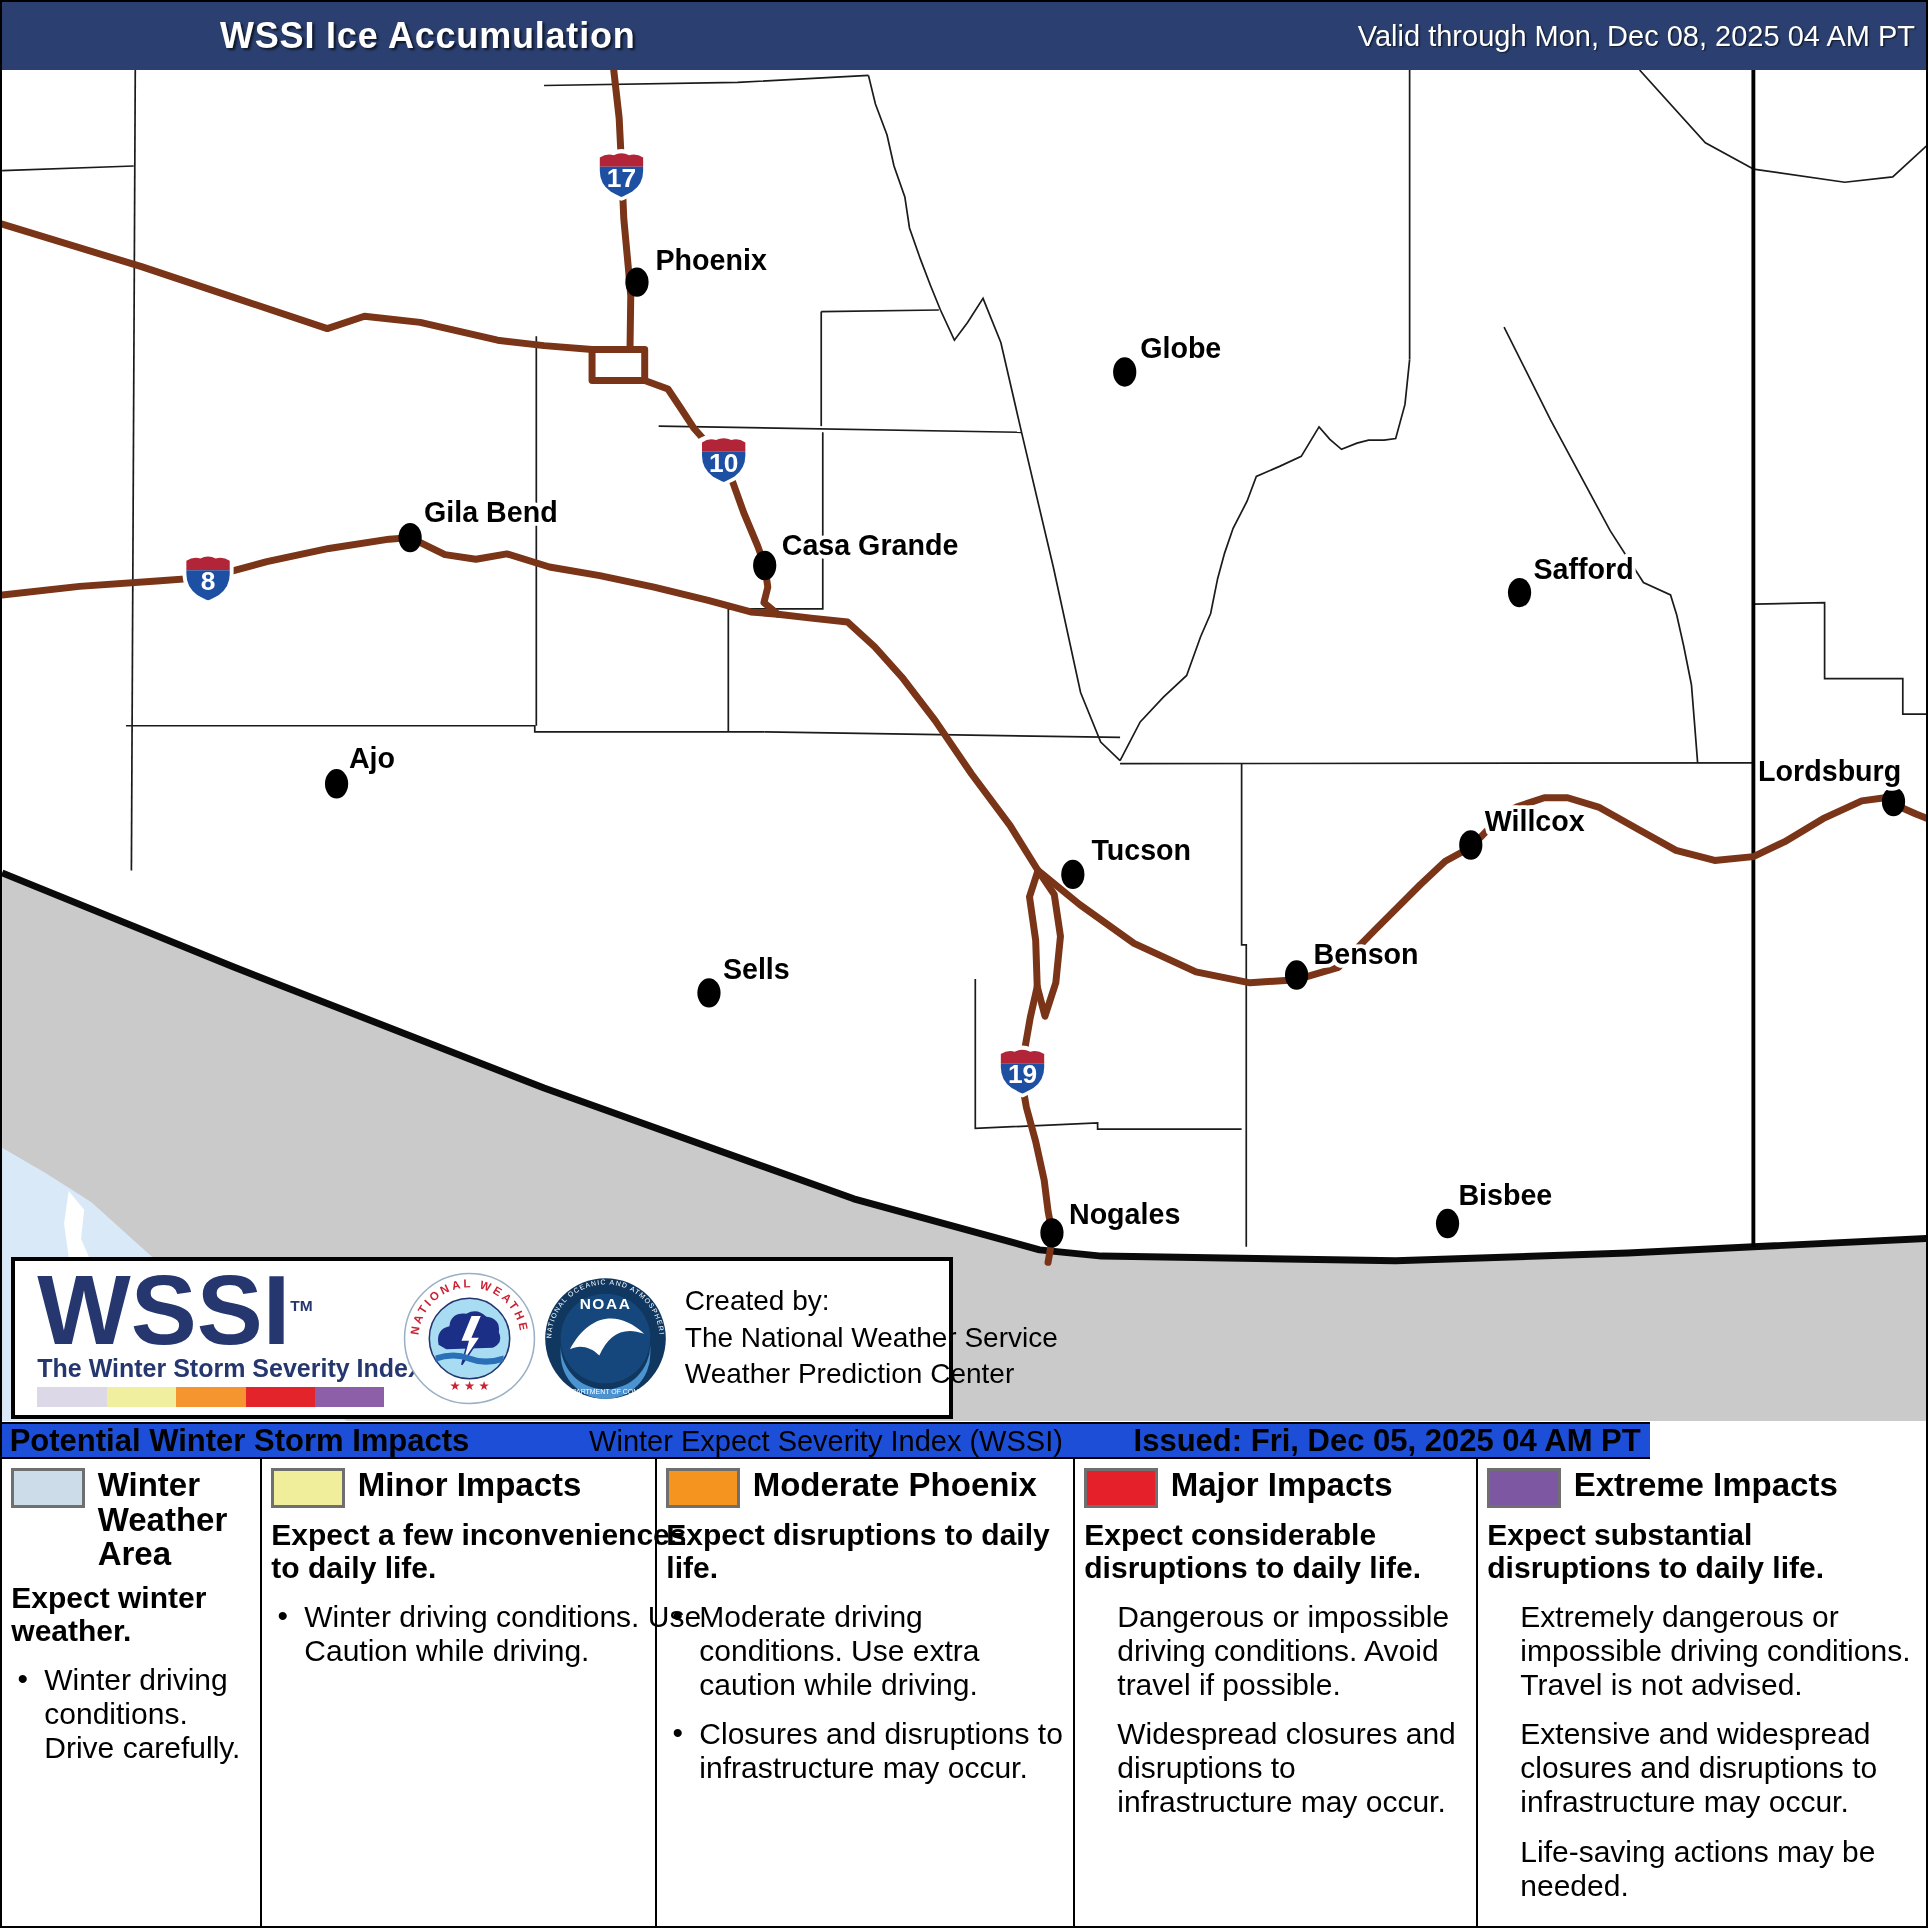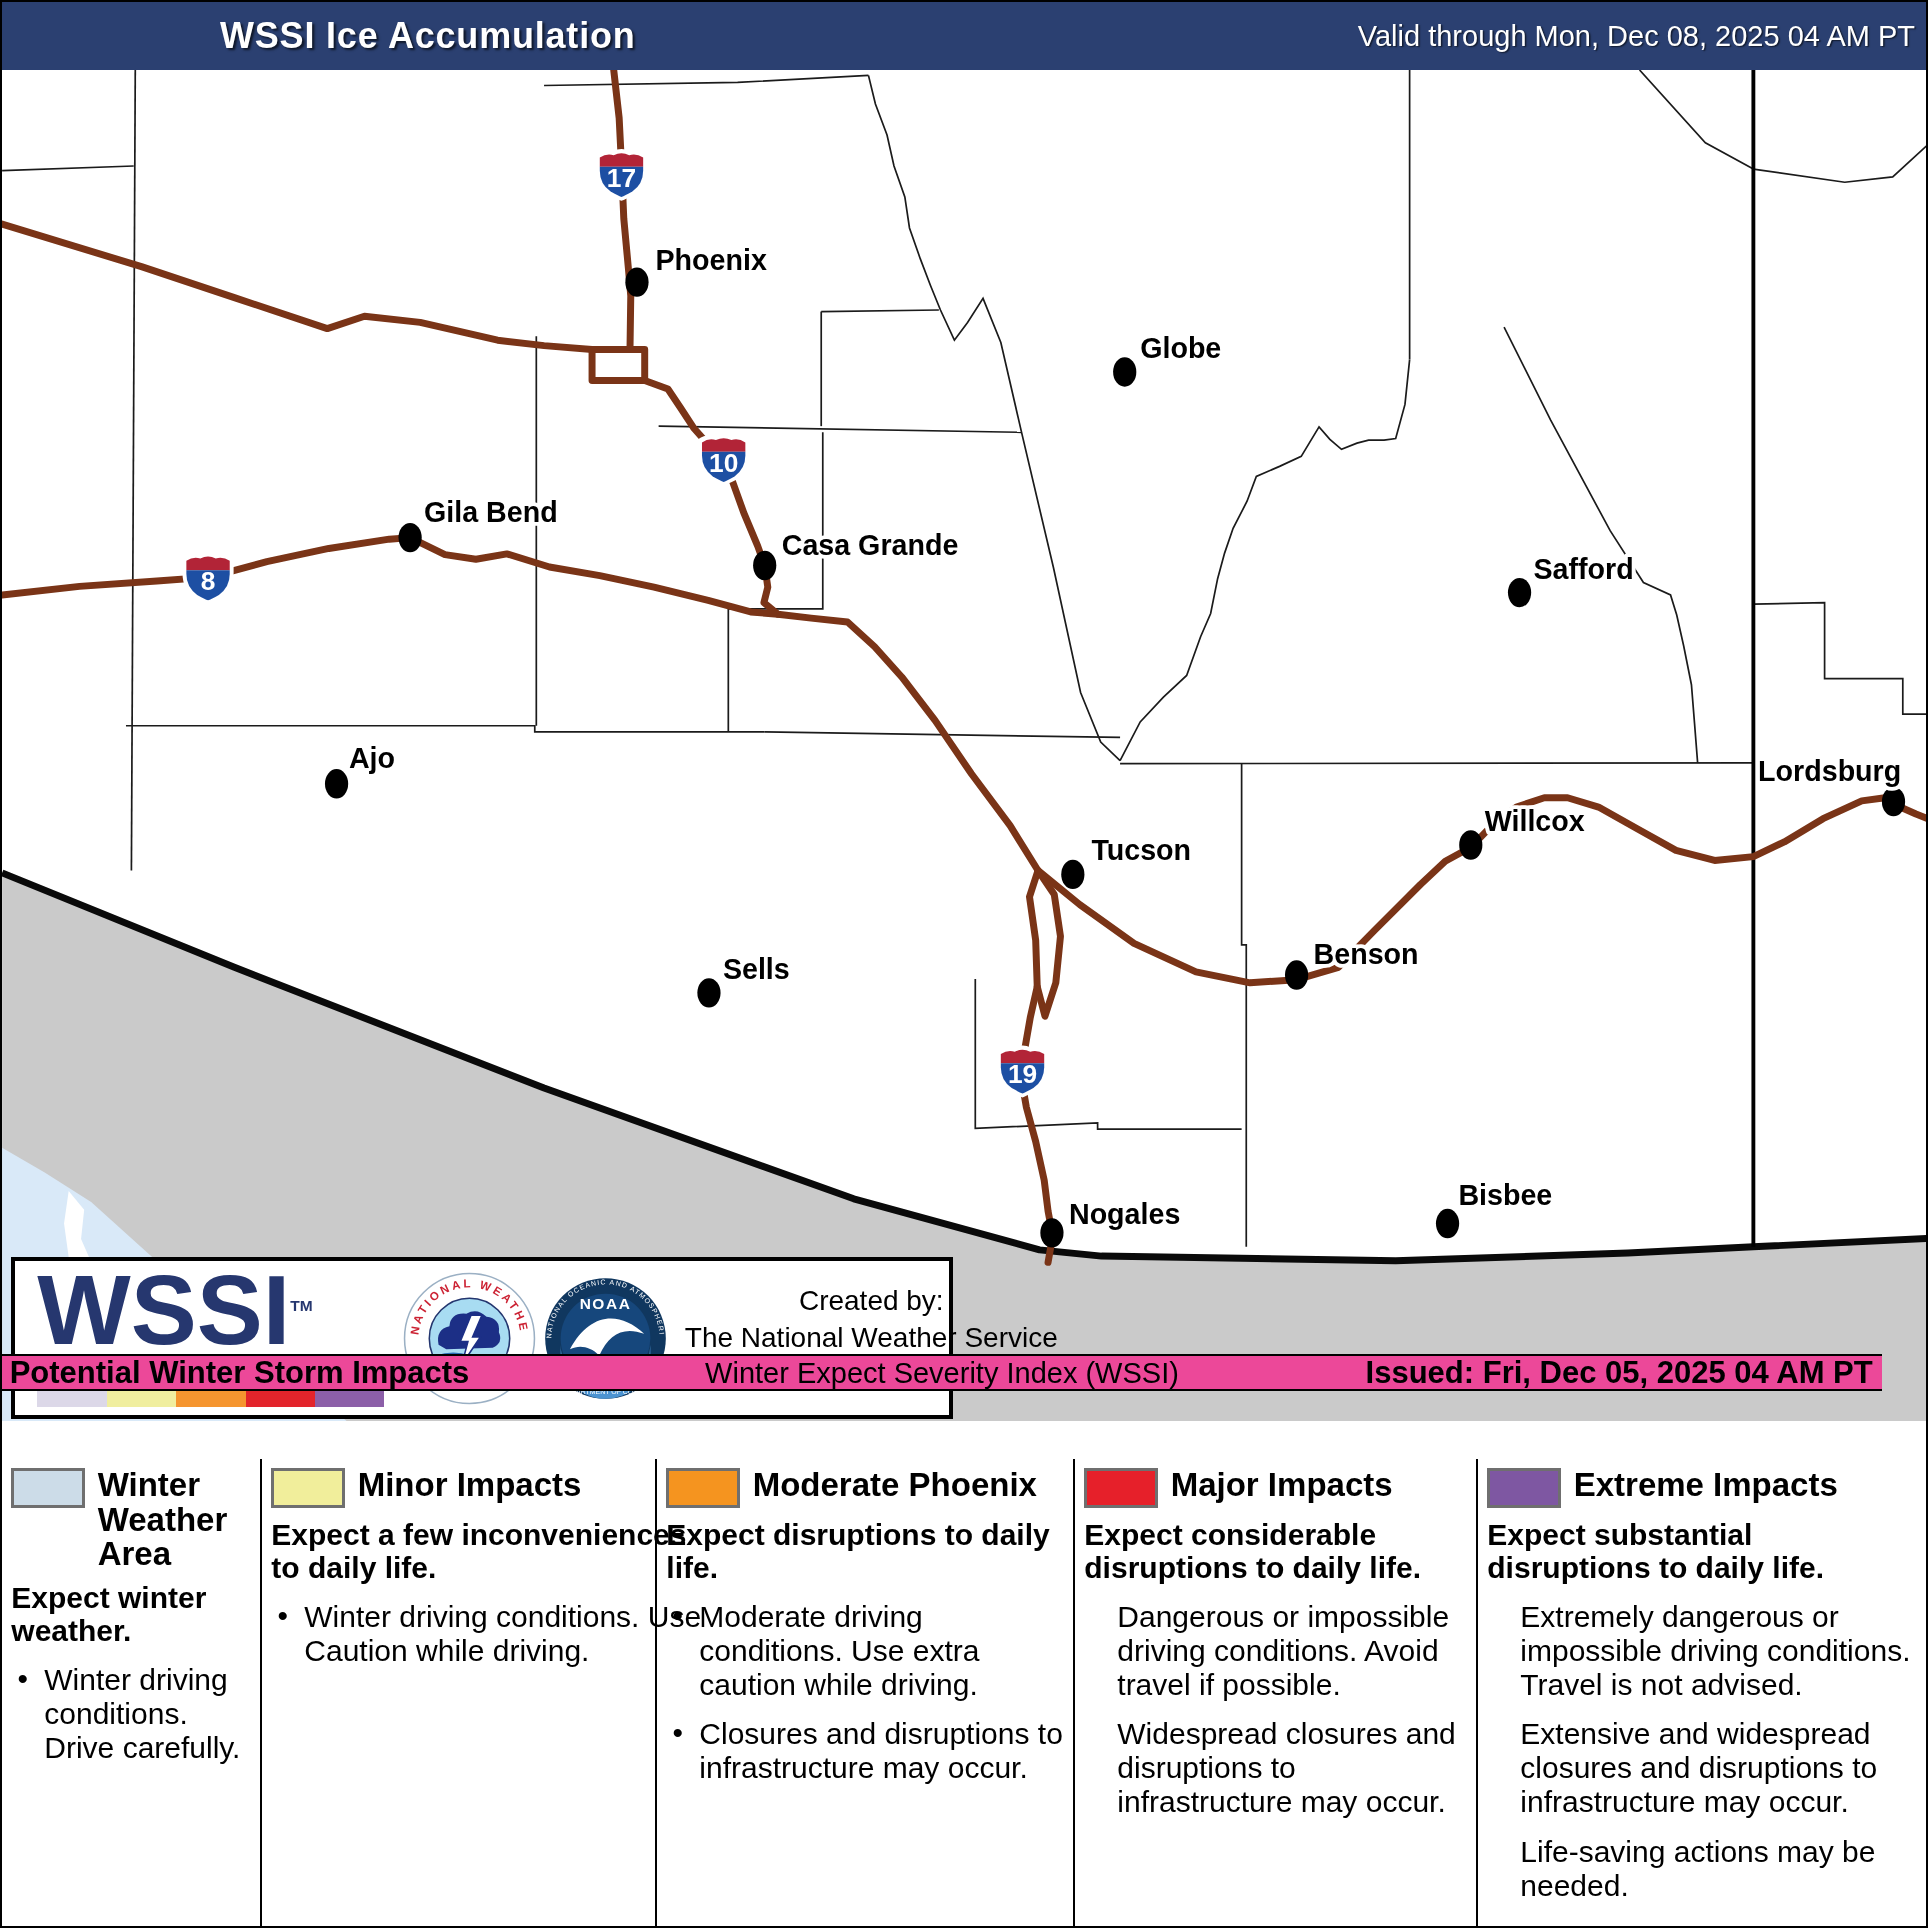--- a/index.html
+++ b/index.html
@@ -37,24 +37,24 @@
     background:#fff;border:4.6px solid #000;box-sizing:border-box;
     display:flex;align-items:center;
   }
   .wssi-block{width:366px;padding-left:22px;flex:none;}
   .wssi-word{font-size:99px;font-weight:bold;color:#26376f;line-height:.82;white-space:nowrap;}
   .wssi-word sup{font-size:15.5px;vertical-align:33px;letter-spacing:0;}
   .wssi-tag{font-size:25px;font-weight:bold;color:#26376f;margin-top:3.1px;white-space:nowrap;}
   .wssi-strip{display:flex;width:347px;height:19.4px;margin-top:4.6px;}
   .wssi-strip div{flex:1;}
   .logos{display:flex;align-items:center;gap:3.1px;flex:none;}
-  .createdby{font-size:28px;color:#000;line-height:1.30;margin-left:12.4px;white-space:nowrap;text-align:center;}
+  .createdby{font-size:28px;color:#000;line-height:1.30;margin-left:12.4px;white-space:nowrap;}
   
   #impactsbar{
-    position:absolute;top:1352px;left:0;width:1880px;height:37px;background:#ec4899;
+    position:absolute;top:1420px;left:0;width:1648px;height:37px;background:#1d4ed8;
     border-top:2.3px solid #000;border-bottom:2.3px solid #000;box-sizing:border-box;
   }
   #impactsbar .bar-left{position:absolute;left:7.7px;top:50%;transform:translateY(-50%);font-size:31px;font-weight:bold;white-space:nowrap;}
   #impactsbar .bar-center{position:absolute;left:50%;top:50%;transform:translate(-50%,-50%);font-size:29px;white-space:nowrap;}
   #impactsbar .bar-right{position:absolute;right:9.3px;top:50%;transform:translateY(-50%);font-size:31px;font-weight:bold;white-space:nowrap;margin-left:36px;}
   
   #legend{position:absolute;top:1457px;left:0;width:1924px;height:469px;background:#fff;}
   .divider{position:absolute;top:0;bottom:0;width:2.3px;background:#000;}
   .lcol{position:absolute;top:0;height:100%;box-sizing:border-box;padding:9.3px 6.2px 0 9.3px;}
   .col-head{display:flex;gap:12.4px;align-items:flex-start;}

